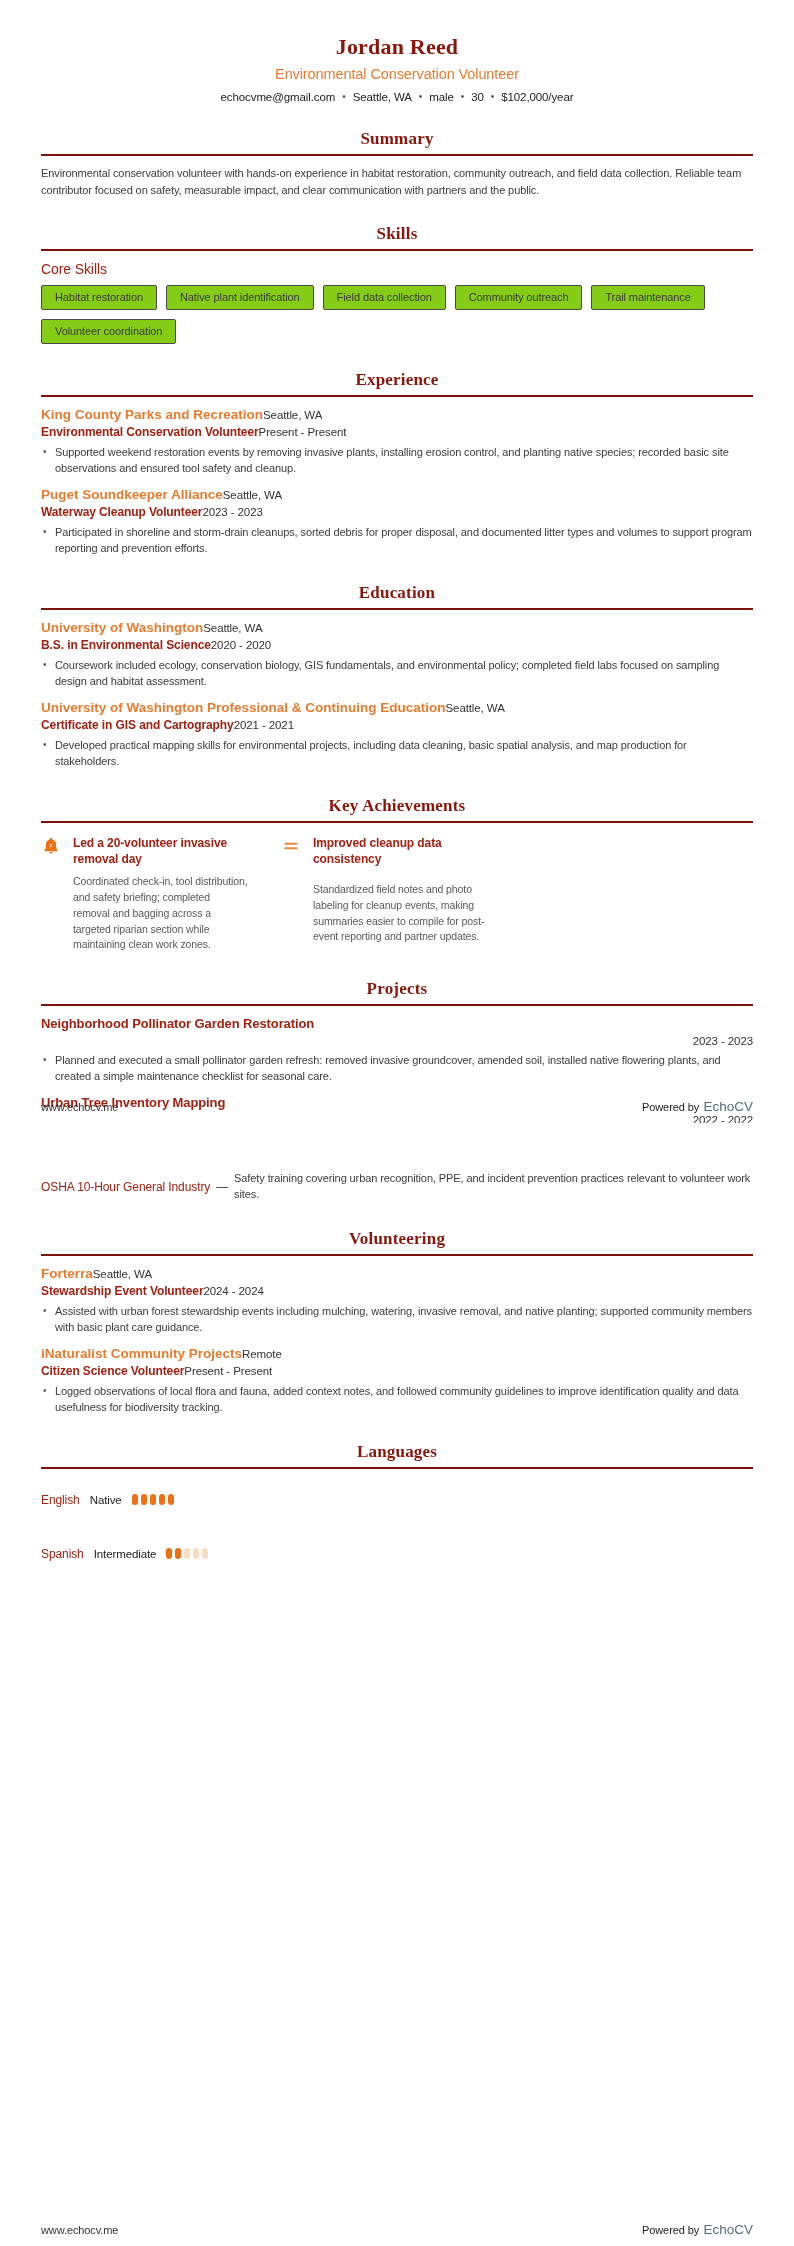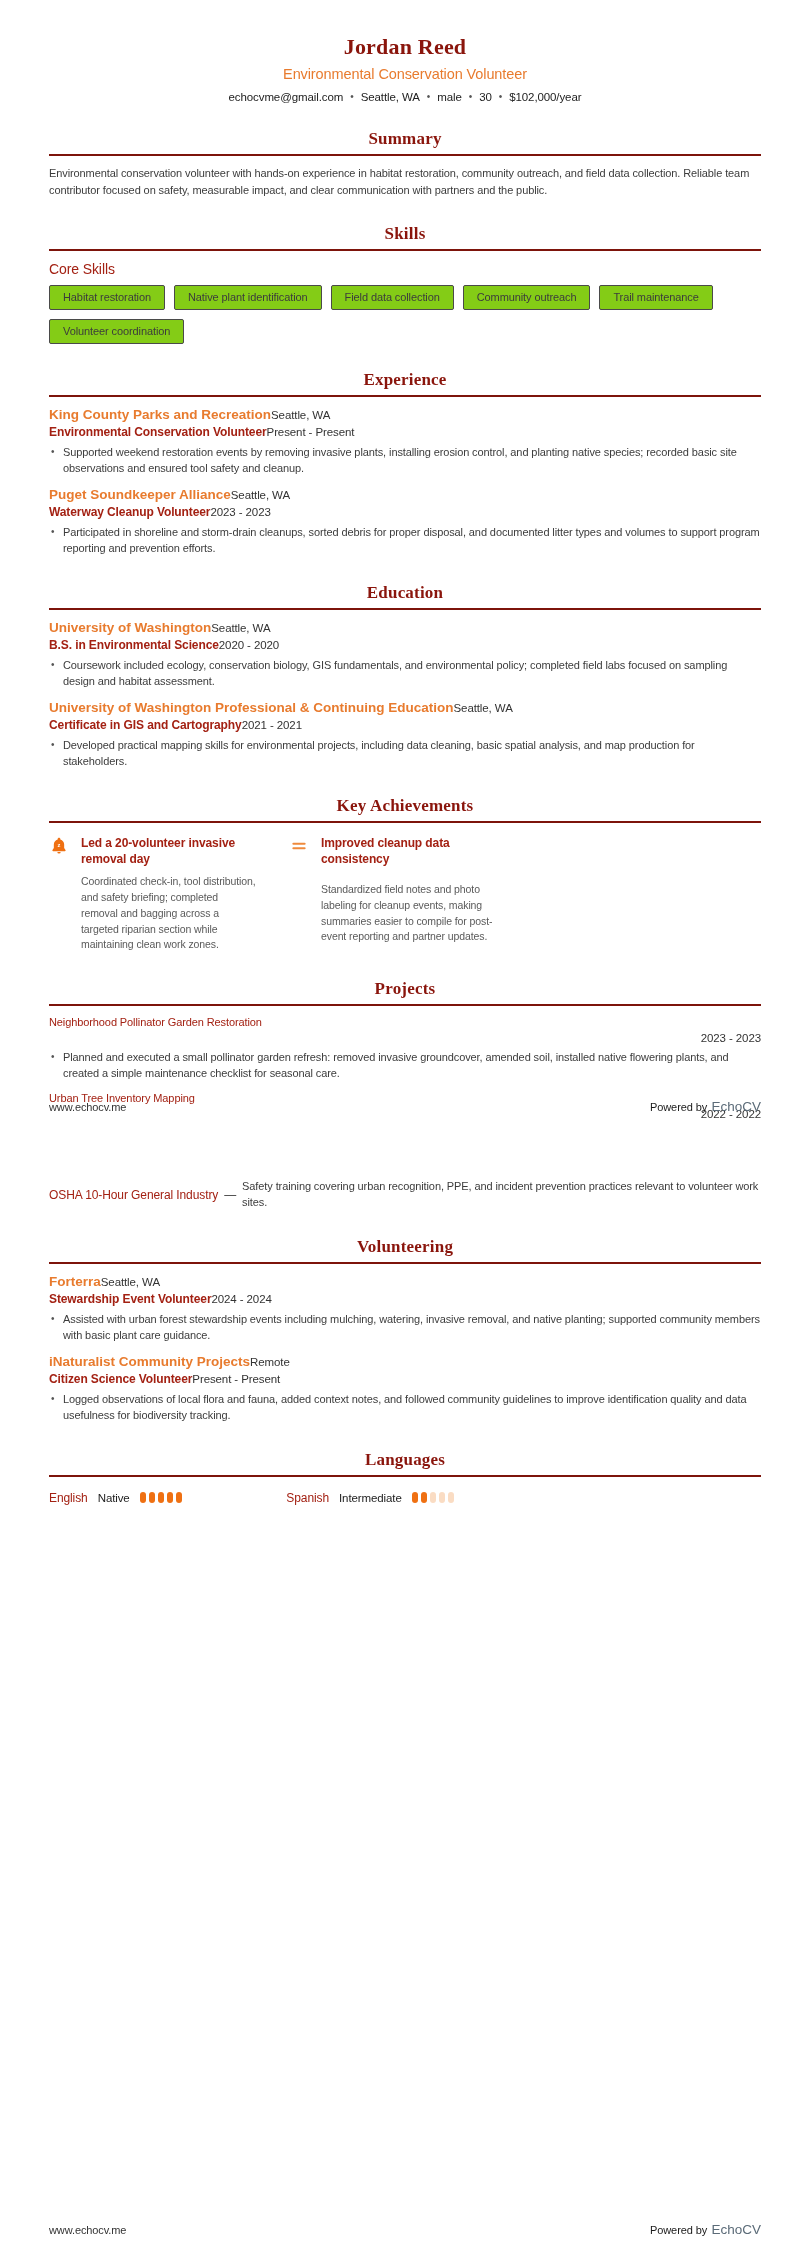--- a/index.html
+++ b/index.html
@@ -3,21 +3,21 @@
 <meta charset="utf-8">
 <style>
   * { margin: 0; padding: 0; box-sizing: border-box; }
   html, body { background: #ffffff; }
   body {
     width: 794px;
     font-family: "Liberation Sans", sans-serif;
     color: #3c3c3c;
     letter-spacing: -0.1px;
   }
-  .doc { width: 794px; height: 2246px; position: relative; background: #fff; padding-left: 8px; }
+  .doc { width: 794px; height: 2246px; position: relative; background: #fff; }
   .page {
     width: 794px; height: 1123px;
     position: relative;
     padding: 0 41px;
     overflow: hidden;
   }
   .page-footer {
     position: absolute;
     left: 41px; right: 41px; bottom: 8px;
     display: flex; justify-content: space-between; align-items: baseline;
@@ -88,33 +88,33 @@
     font-size: 12px; font-weight: 700; color: #a32113; line-height: 1.35;
   }
   .achievement-desc {
     grid-column: 2; margin-top: 7px;
     font-size: 10.5px; line-height: 1.5; color: #5a5a5a;
     padding-right: 24px;
   }
 
   
   .project { margin-top: 10px; }
-  .project-name { font-size: 11px; font-weight: 400; color: #a32113; }
+  .project-name { font-size: 13px; font-weight: 700; color: #a32113; }
   .project-dates { text-align: right; font-size: 11.5px; color: #333; margin-top: 4px; }
 
   
   .cert-entry { display: flex; align-items: center; gap: 6px; margin-top: 10px; }
   .cert-name { font-size: 12px; color: #a32113; white-space: nowrap; }
   .cert-dash { color: #3c3c3c; font-size: 12px; }
   .cert-desc { font-size: 11px; line-height: 1.45; color: #3c3c3c; }
 
   
   .languages-grid {
-    margin-top: 14px;
-    display: grid; grid-template-columns: repeat(3, 1fr);
+    margin-top: 24px;
+    display: grid; grid-template-columns: repeat(1, 1fr); gap: 40px;
   }
   .language { display: flex; align-items: center; gap: 10px; }
   .language-name { font-size: 12px; color: #a32113; }
   .language-level { font-size: 11.5px; color: #222; }
   .language-dots { display: flex; gap: 3px; align-items: center; }
   .dot { width: 6px; height: 11px; border-radius: 3px; background: #fadcc3; display: inline-block; }
   .dot.filled { background: #ef7012; }
   .mt-18 { margin-top: 18px; }
   .mt-20 { margin-top: 20px; }
   .pt-page2 { padding-top: 44px; }
@@ -276,21 +276,21 @@
       <span class="footer-url">www.echocv.me</span>
       <span>
         <span class="footer-powered">Powered by</span>
         <span class="footer-brand">EchoCV</span>
       </span>
     </footer>
   </section>
 
   <section class="page pt-page2">
 
-    <div class="cert-entry" style="margin-top:12px">
+    <div class="cert-entry" style="margin-top:4px">
       <span class="cert-name">OSHA 10-Hour General Industry</span>
       <span class="cert-dash">—</span>
       <span class="cert-desc">Safety training covering urban recognition, PPE, and incident prevention practices relevant to volunteer work sites.</span>
     </div>
 
     <section class="section mt-20">
       <h2 class="section-heading">Volunteering</h2>
       <hr class="section-rule">
 
       <div class="entry">

